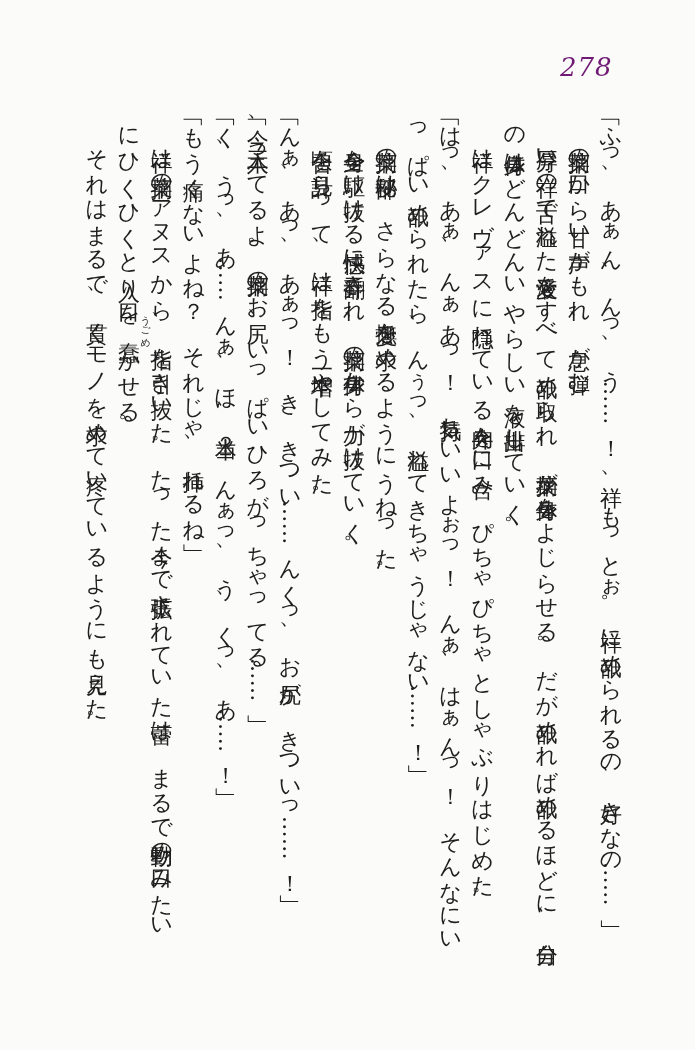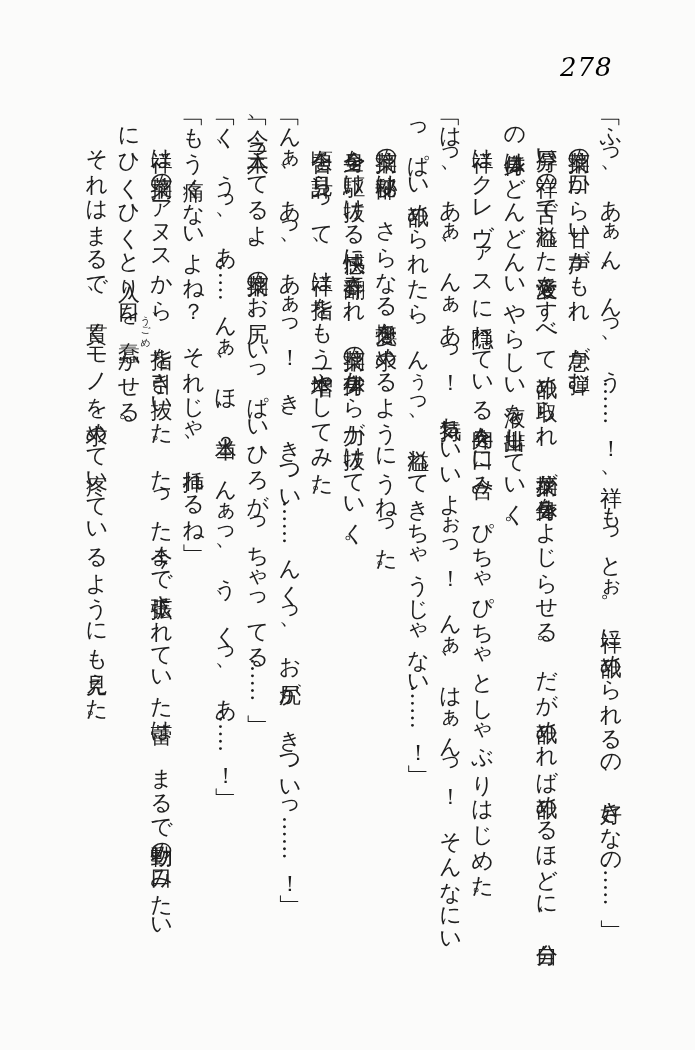--- a/index.html
+++ b/index.html
@@ -22,21 +22,21 @@
     position: absolute;
     inset: 0;
   }
   .page-number {
     position: absolute;
     top: 52px;
     left: 560px;
     font-size: 26px;
     font-style: italic;
     letter-spacing: 1px;
-    color: #000000;
+    color: #701a75;
     font-family: "DejaVu Serif", "Liberation Serif", serif;
   }
   .page-text {
     position: absolute;
     top: 112px;
     right: 68px;
     height: 838px;
     writing-mode: vertical-rl;
     -webkit-writing-mode: vertical-rl;
     text-orientation: mixed;

